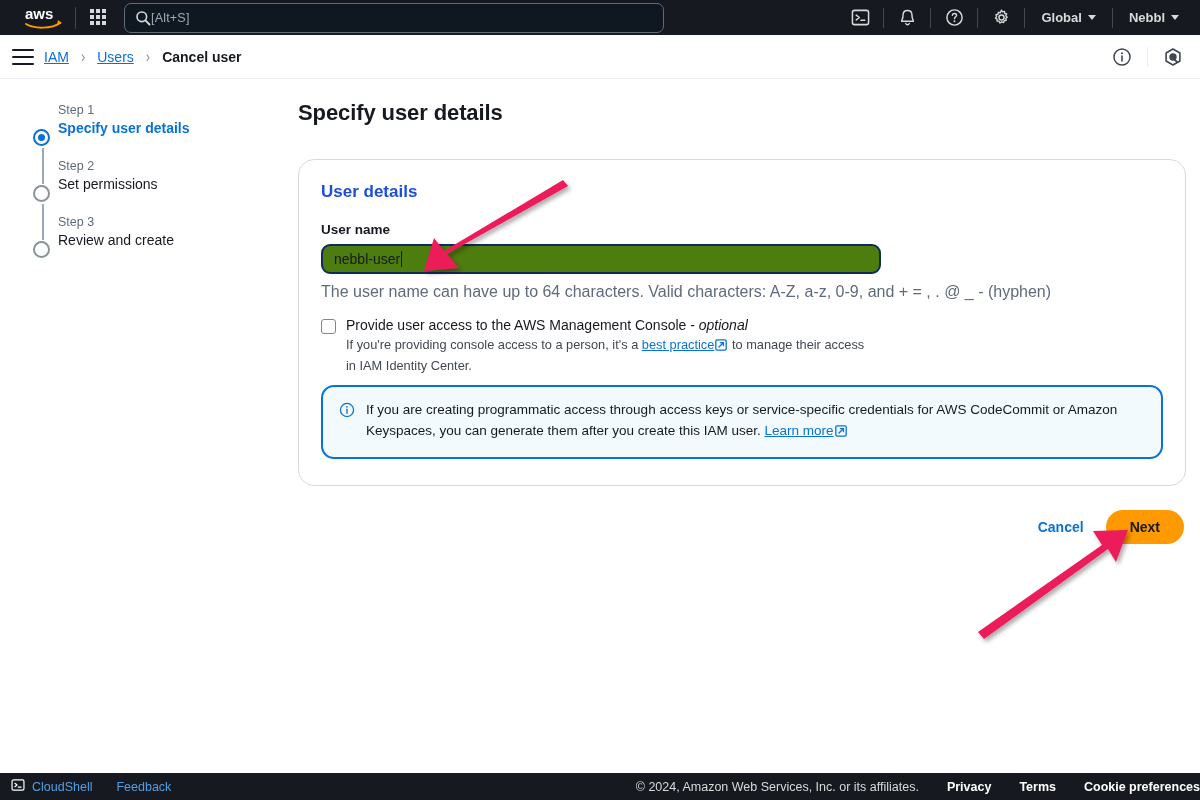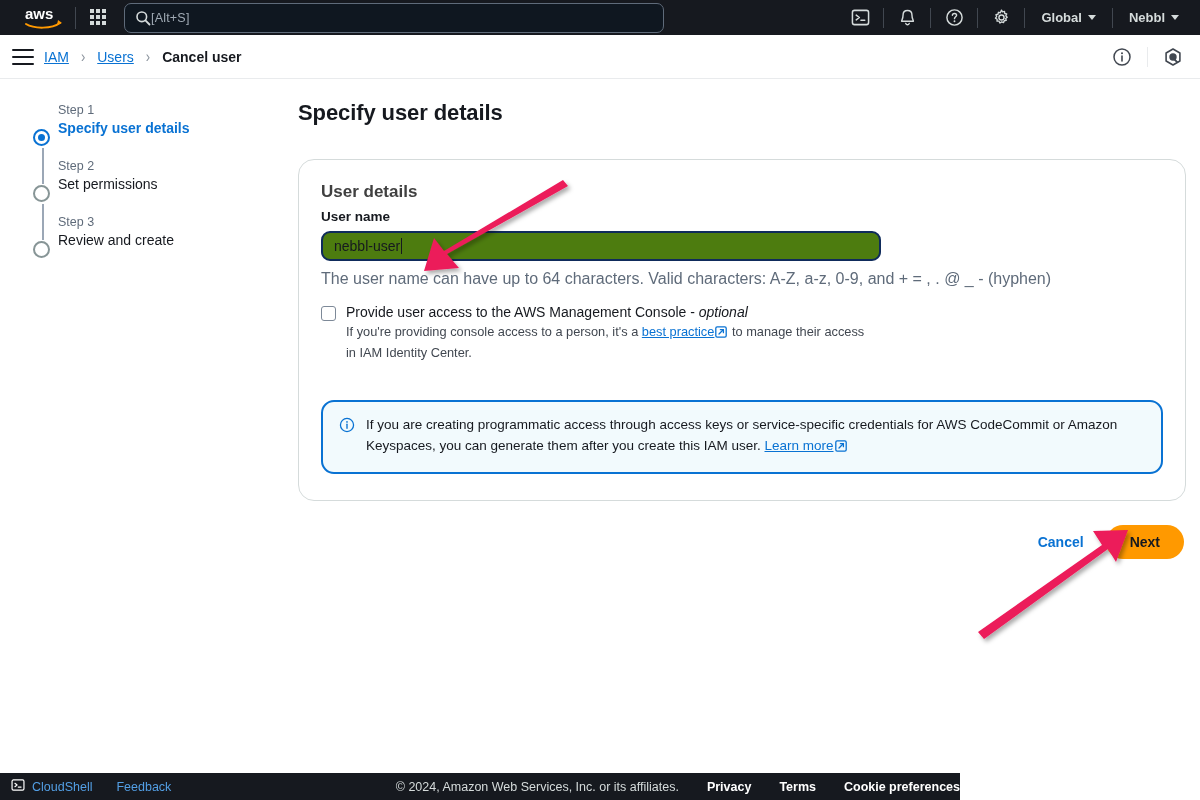--- a/index.html
+++ b/index.html
@@ -123,21 +123,21 @@
   .main { position: absolute; left: 298px; top: 100px; width: 888px; }
   .page-title {
     font-size: 22px; font-weight: bold; color: #16191f;
     letter-spacing: -.1px; margin-bottom: 33px;
   }
   .card {
     border: 1px solid #d5dbdb; border-radius: 16px;
     background: #fff; padding: 22px 22px 26px 22px;
   }
   .card-title {
-    font-size: 17px; font-weight: bold; color: #404040; margin-bottom: 7px;
+    font-size: 17px; font-weight: bold; color: #1d4ed8; margin-bottom: 20px;
   }
   .field-label {
     font-size: 13.5px; font-weight: bold; color: #16191f; margin-bottom: 7px;
   }
   .text-input {
     width: 560px; height: 30px;
     border: 2px solid #0f2b5b; border-radius: 9px;
     padding: 0 11px; font-size: 14px; color: #16191f;
     font-family: "Liberation Sans", sans-serif;
     outline: none; background: #4d7c0f;
@@ -162,21 +162,21 @@
   .check-desc {
     font-size: 12.8px; color: #414750; margin-top: 3px;
     line-height: 1.45; max-width: 520px;
   }
   .inline-link {
     color: #0972d3; text-decoration: underline; cursor: pointer;
   }
   .ext-ic { display: inline-block; vertical-align: -2px; margin: 0 1px; }
 
   .alert {
-    margin-top: 38px; border: 2px solid #0972d3; border-radius: 13px;
+    margin-top: 10px; border: 2px solid #0972d3; border-radius: 13px;
     background: #f2fafd; padding: 13px 16px;
     display: flex; gap: 11px;
   }
   .alert-ic { flex: 0 0 16px; margin-top: 2px; }
   .alert-text {
     font-size: 13.5px; color: #16191f; line-height: 1.55; max-width: 790px;
   }
 
   .actions {
     display: flex; align-items: center; justify-content: flex-end;
@@ -191,21 +191,21 @@
     background: #ff9900; color: #16191f;
     font-size: 14px; font-weight: bold;
     border: none; border-radius: 18px;
     padding: 9px 24px; cursor: pointer;
     font-family: "Liberation Sans", sans-serif;
   }
 
   
   .footer {
     position: absolute; bottom: 0; left: 0;
-    width: 960px; height: 27px; background: #16191f;
+    width: 1200px; height: 27px; background: #16191f;
     display: flex; align-items: center;
     font-size: 12.5px;
   }
   .fl { display: flex; align-items: center; gap: 24px; margin-left: 11px; }
   .f-cloudshell {
     display: flex; align-items: center; gap: 7px;
     color: #539fe5; cursor: pointer;
   }
   .f-link { color: #539fe5; cursor: pointer; }
   .fr {

